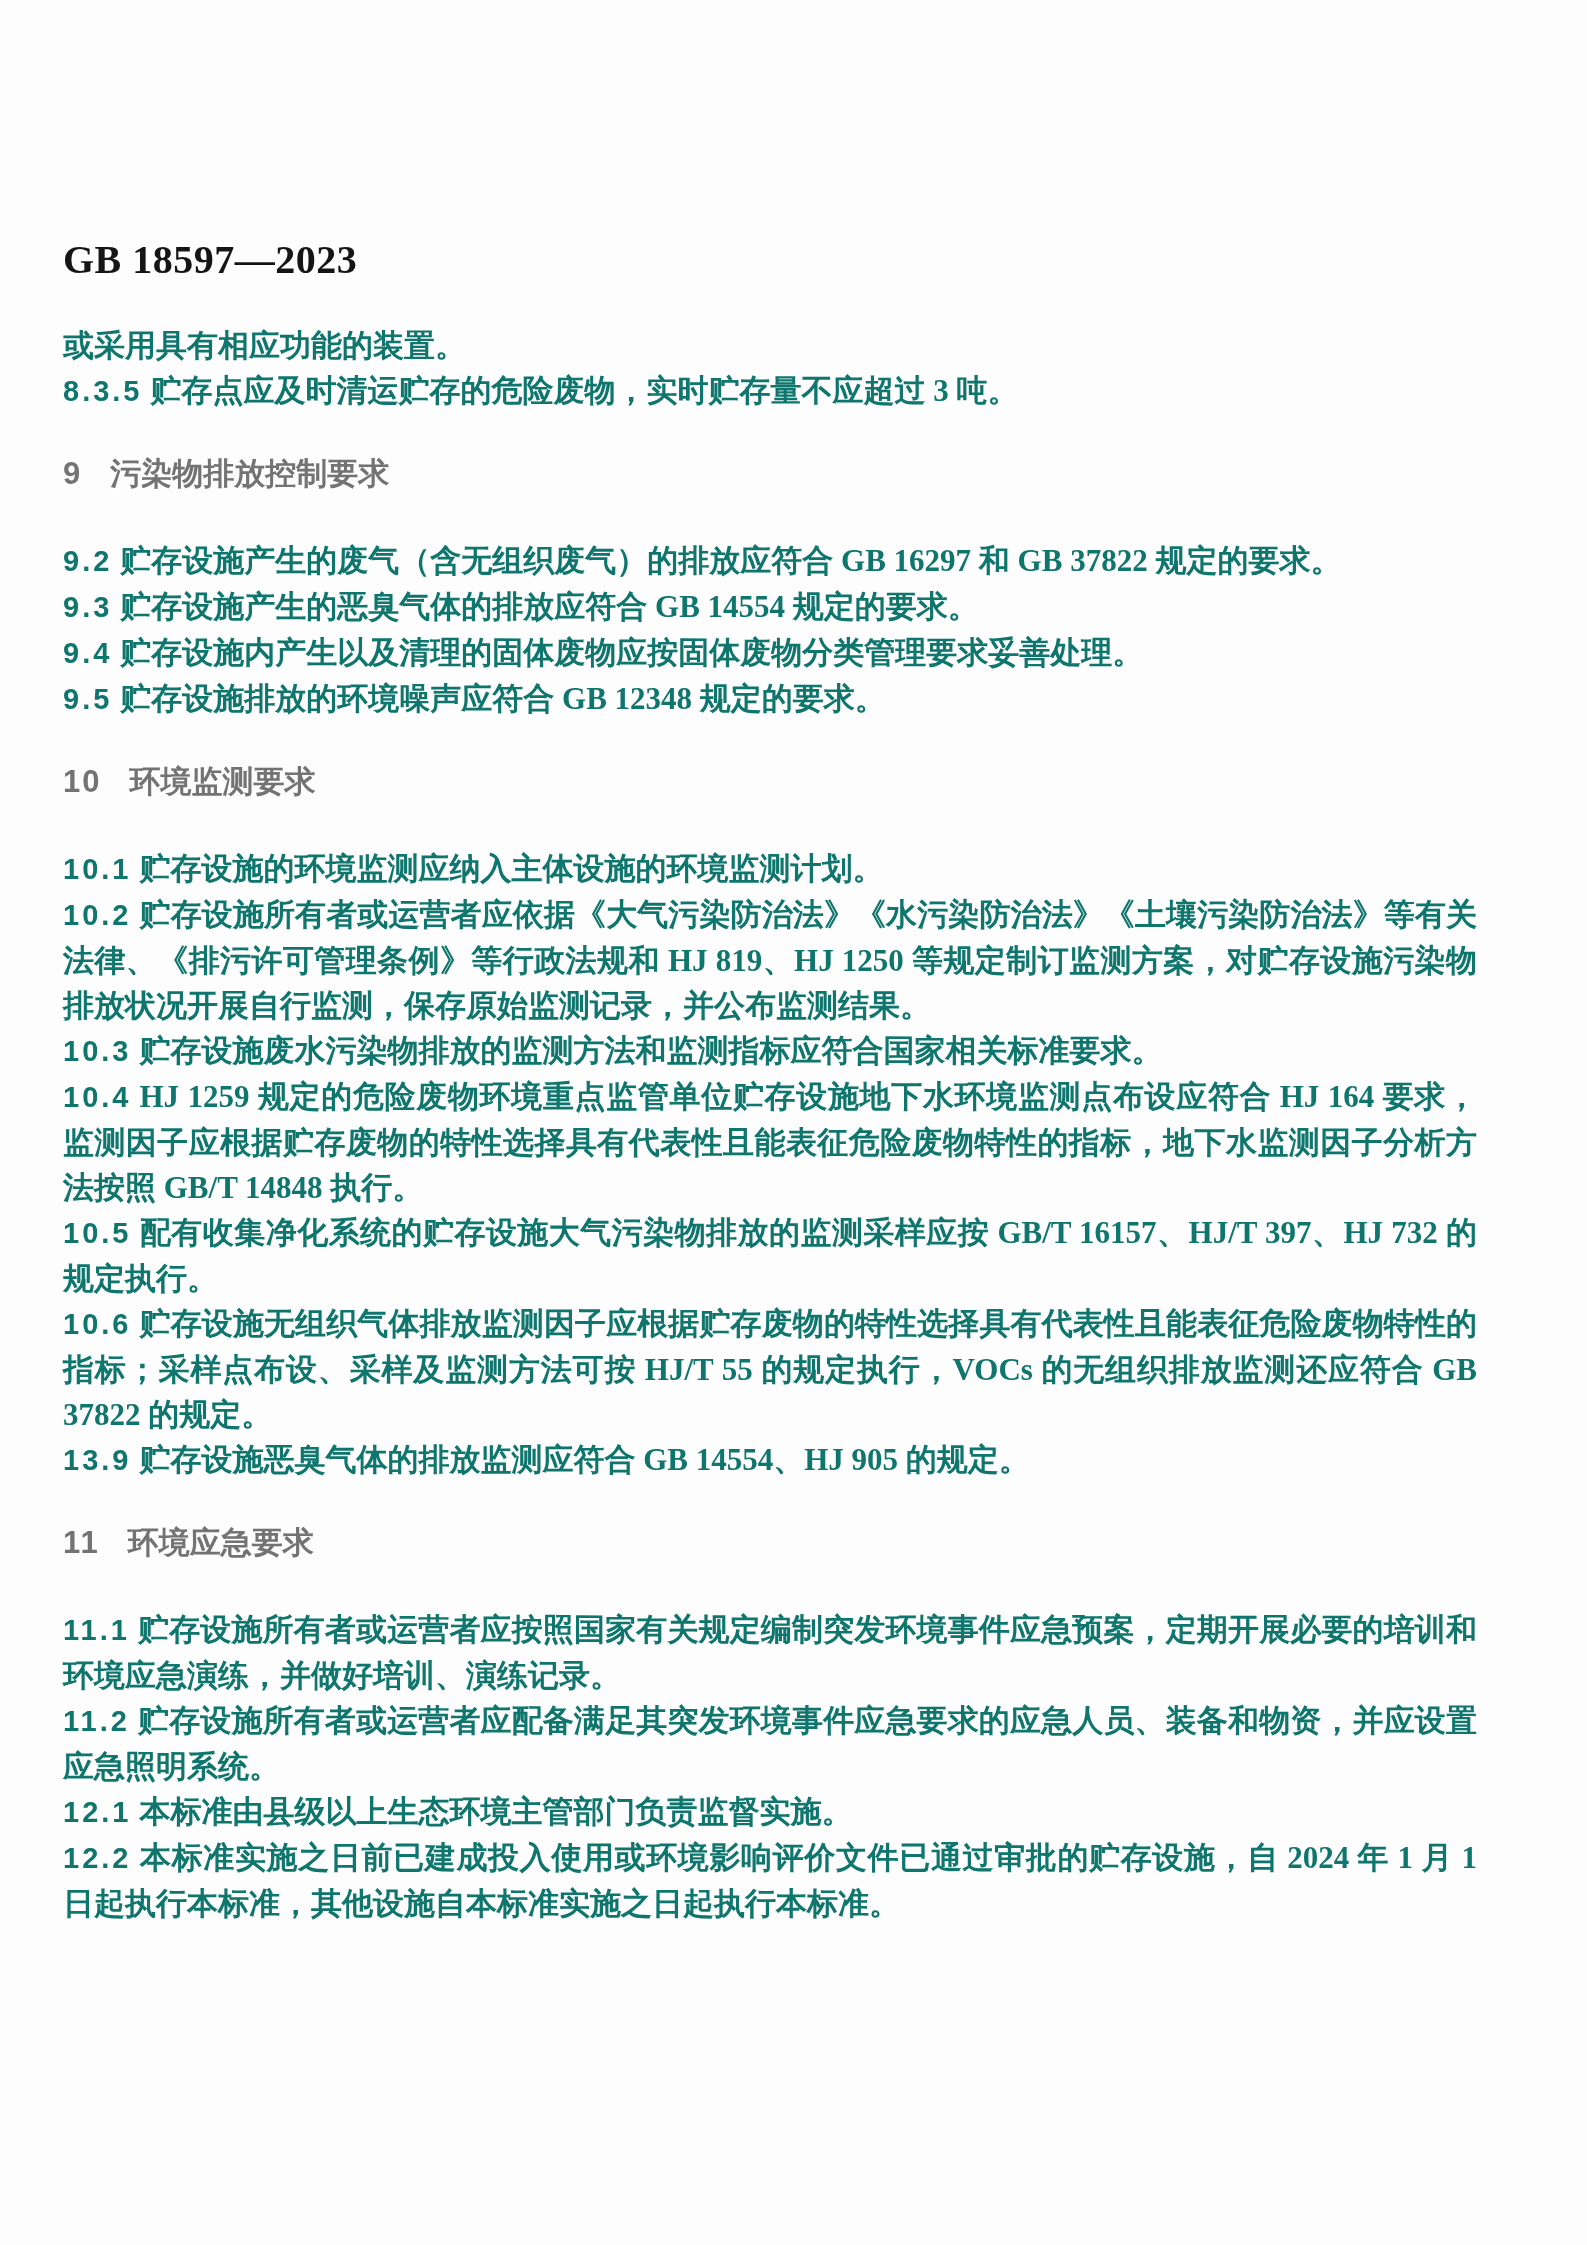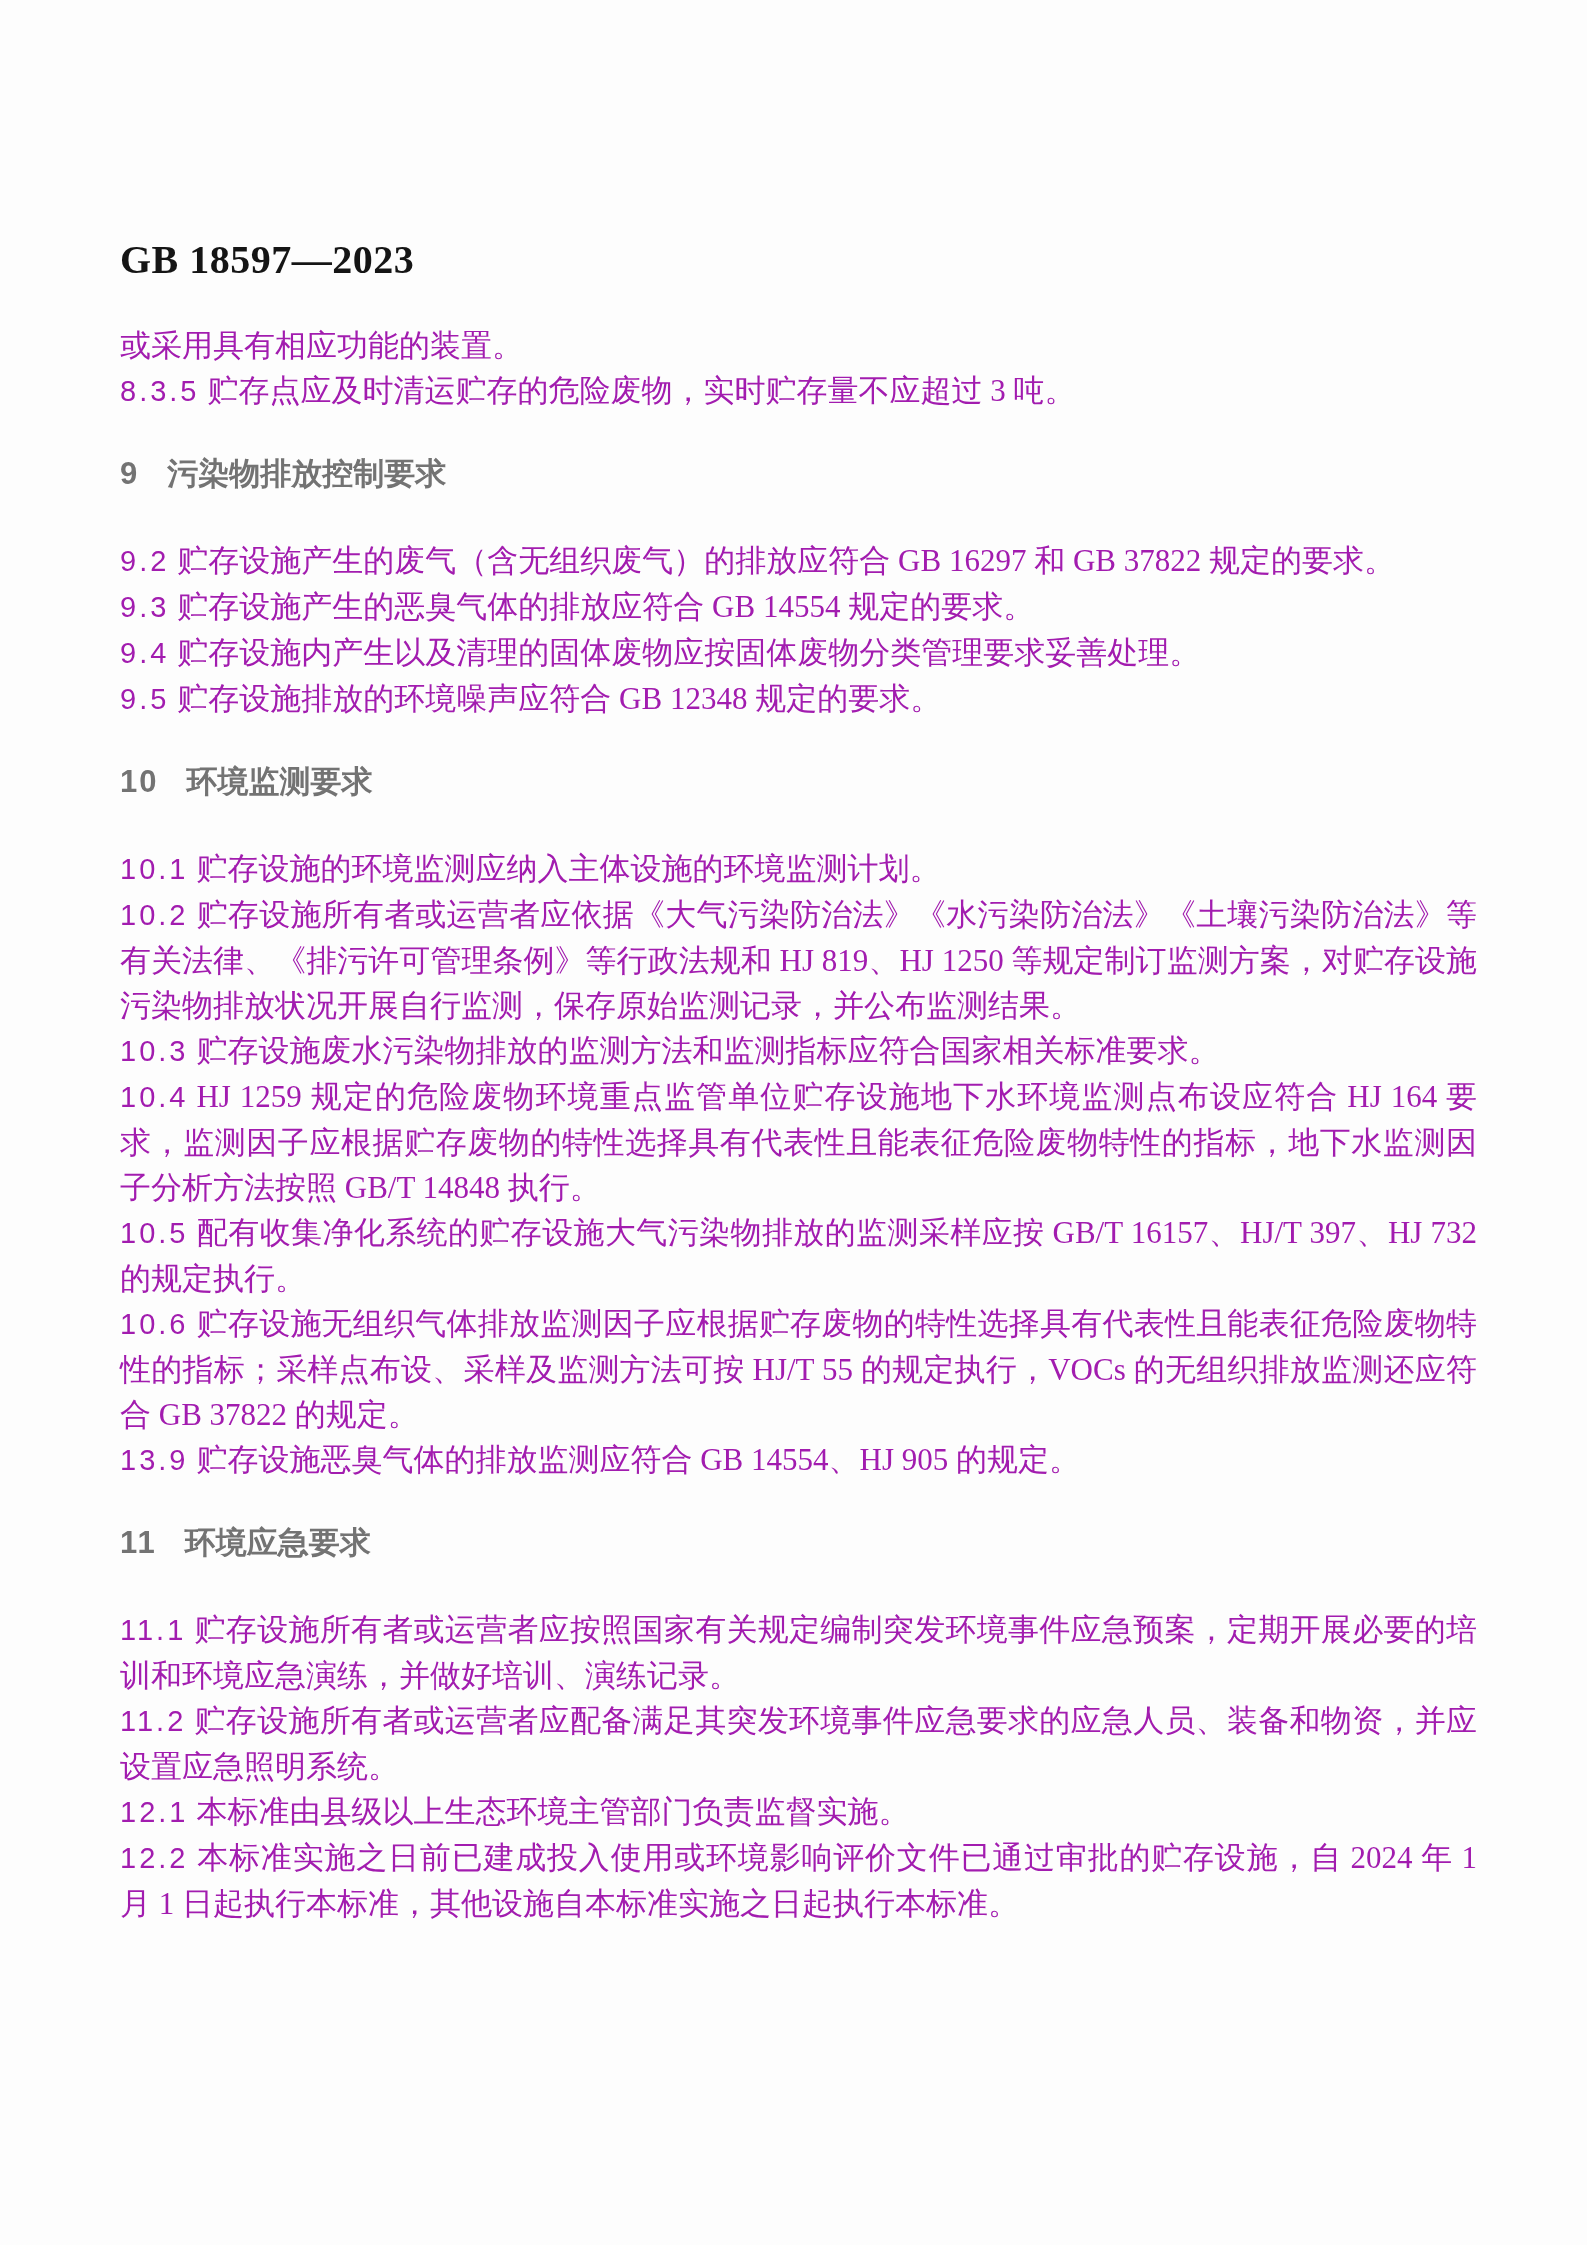--- a/index.html
+++ b/index.html
@@ -9,36 +9,37 @@
     height: 2245px;
     overflow: hidden;
     position: relative;
     font-family: "Liberation Serif", "DejaVu Serif", serif;
     color: #1c1c1c;
   }
   .page {
     position: absolute;
     inset: 0;
     background: #fdfdfd;
-    padding: 236px 110px 0 120px;
+    padding: 236px 110px 0 63px;
   }
   .doc-header {
     font-family: "Liberation Serif", "DejaVu Serif", serif;
     font-weight: bold;
     font-size: 40px;
     letter-spacing: 0.5px;
     margin-bottom: 40px;
     color: #151515;
   }
   .body-text, .clause {
     font-size: 31px;
     line-height: 45px;
     text-align: justify;
     text-justify: inter-character;
-    color: #a21caf;
+    color: #0f766e;
+    font-weight: bold;
   }
   .clause .cnum {
     font-family: "Liberation Sans", "DejaVu Sans", sans-serif;
     font-size: 29px;
     letter-spacing: 3px;
     margin-right: 8px;
     white-space: nowrap;
   }
   .heading {
     font-family: "Liberation Sans", "DejaVu Sans", sans-serif;

